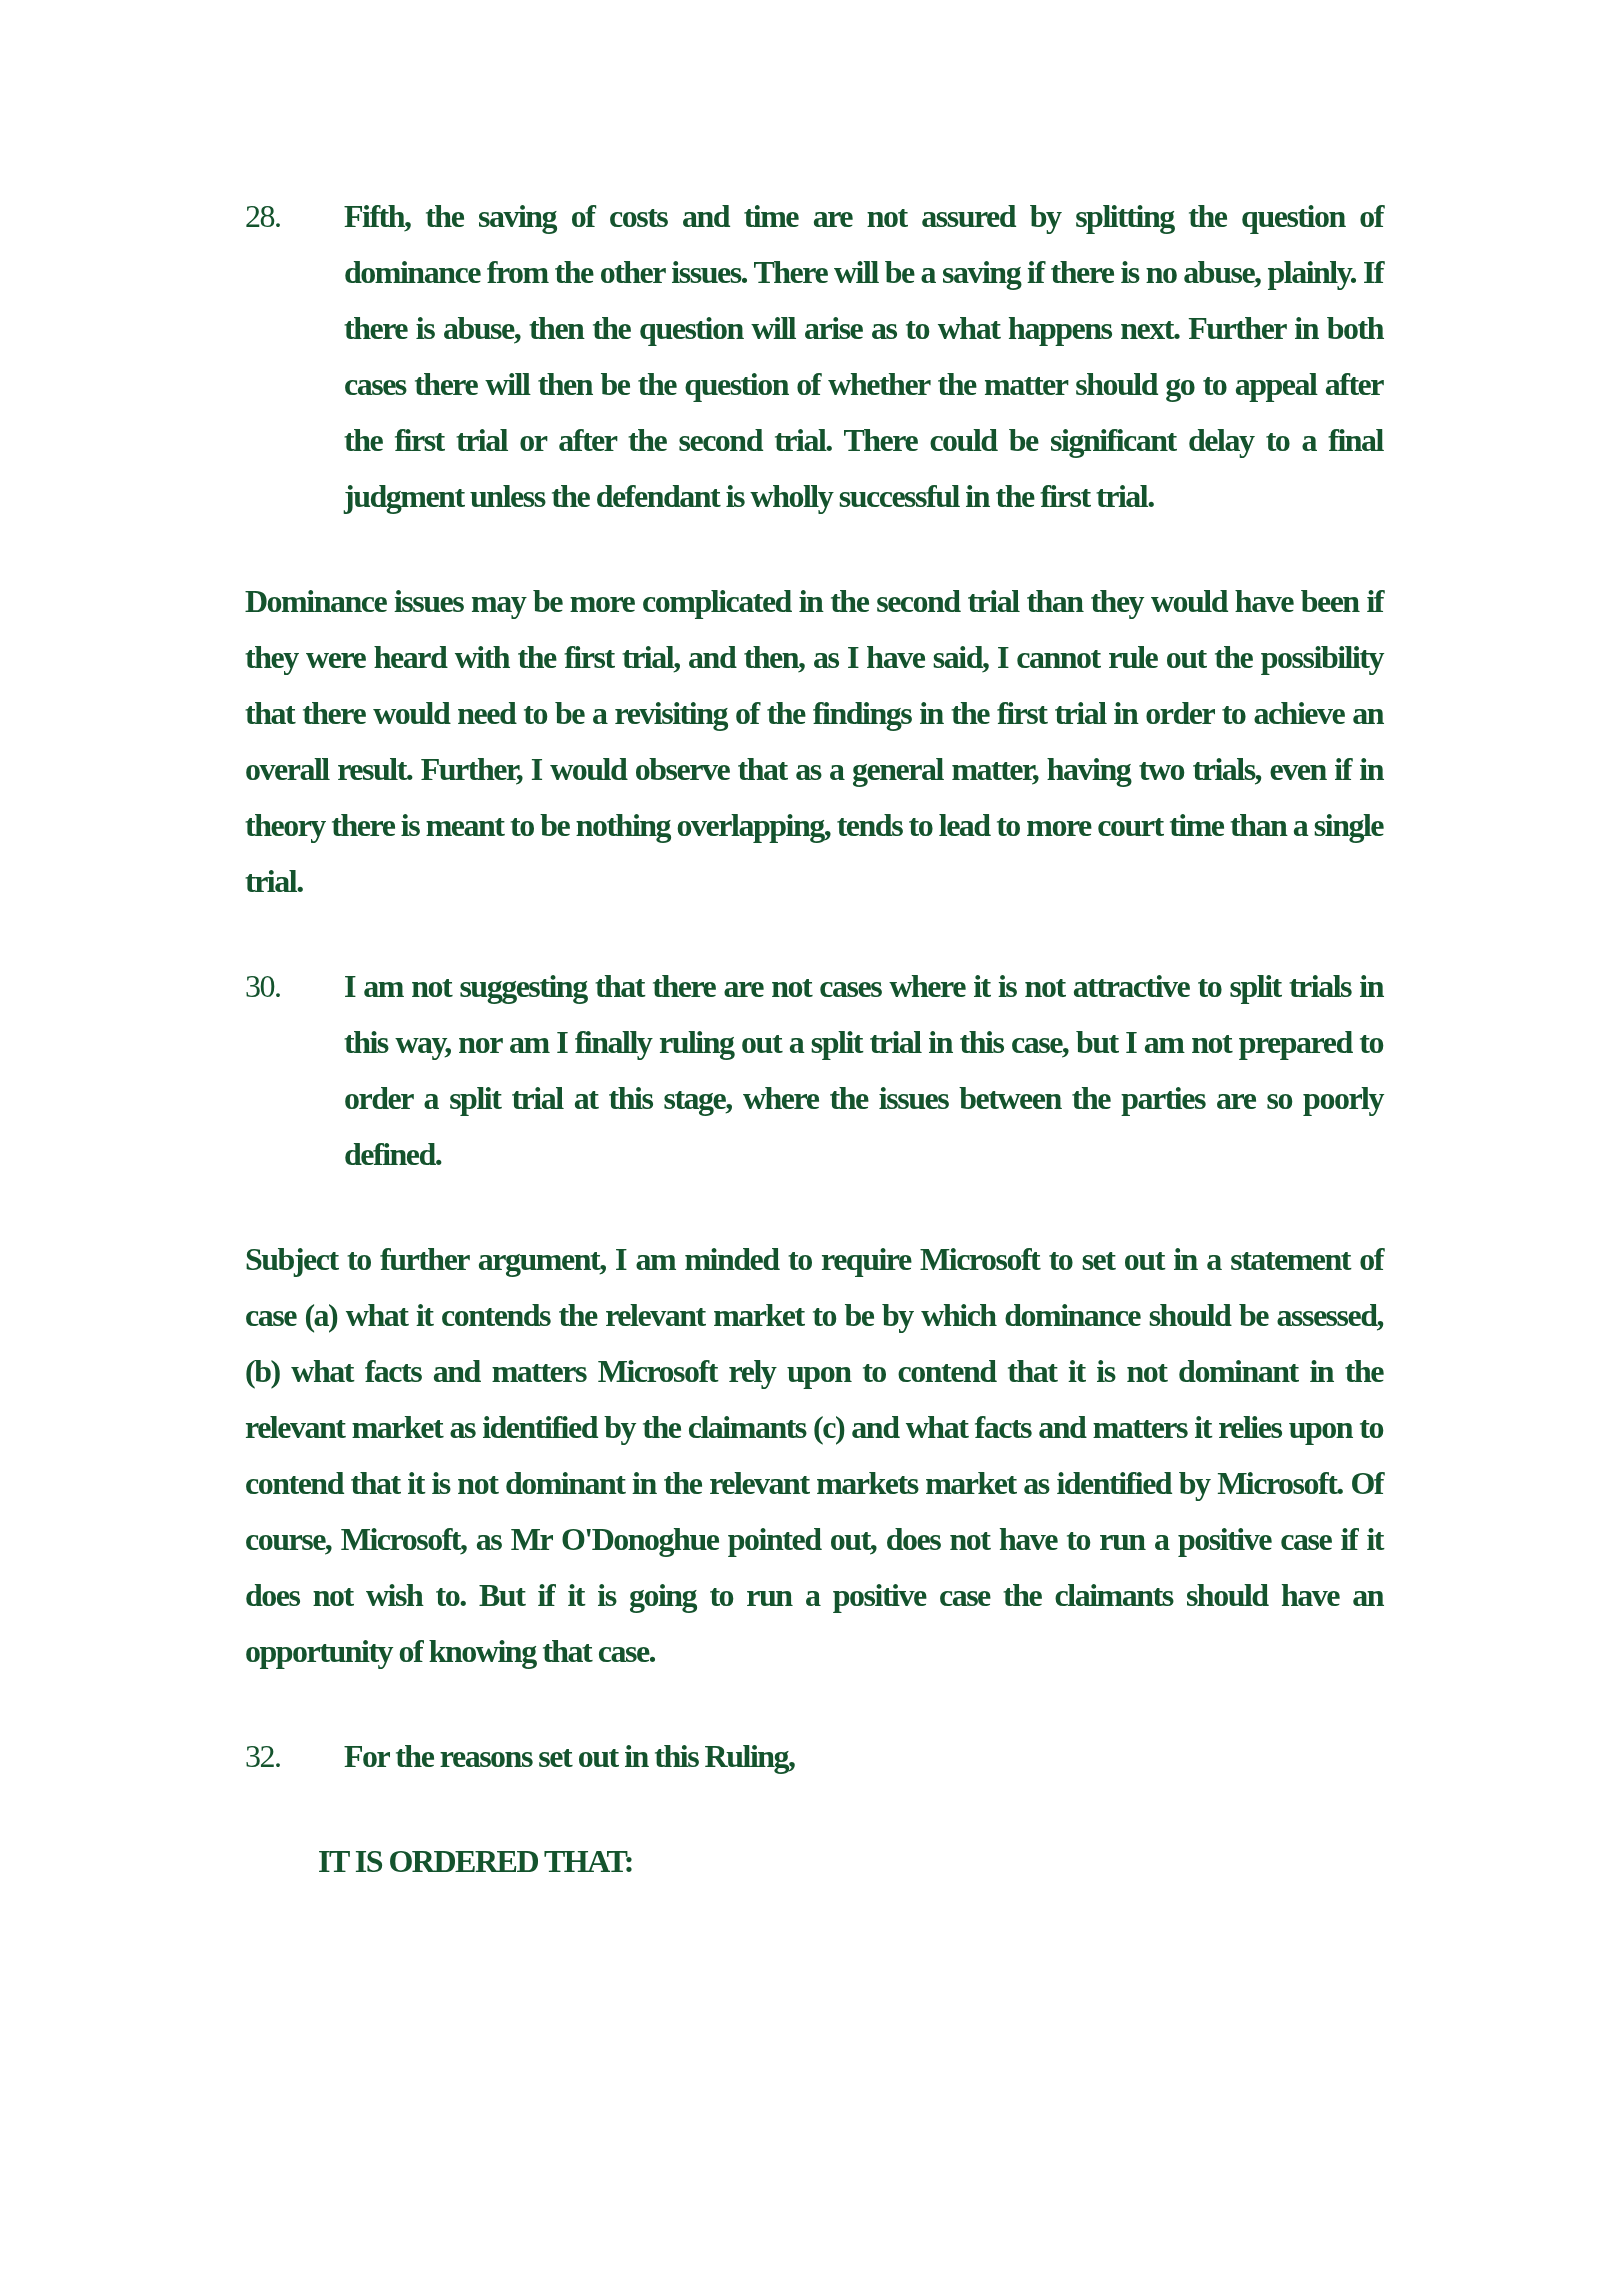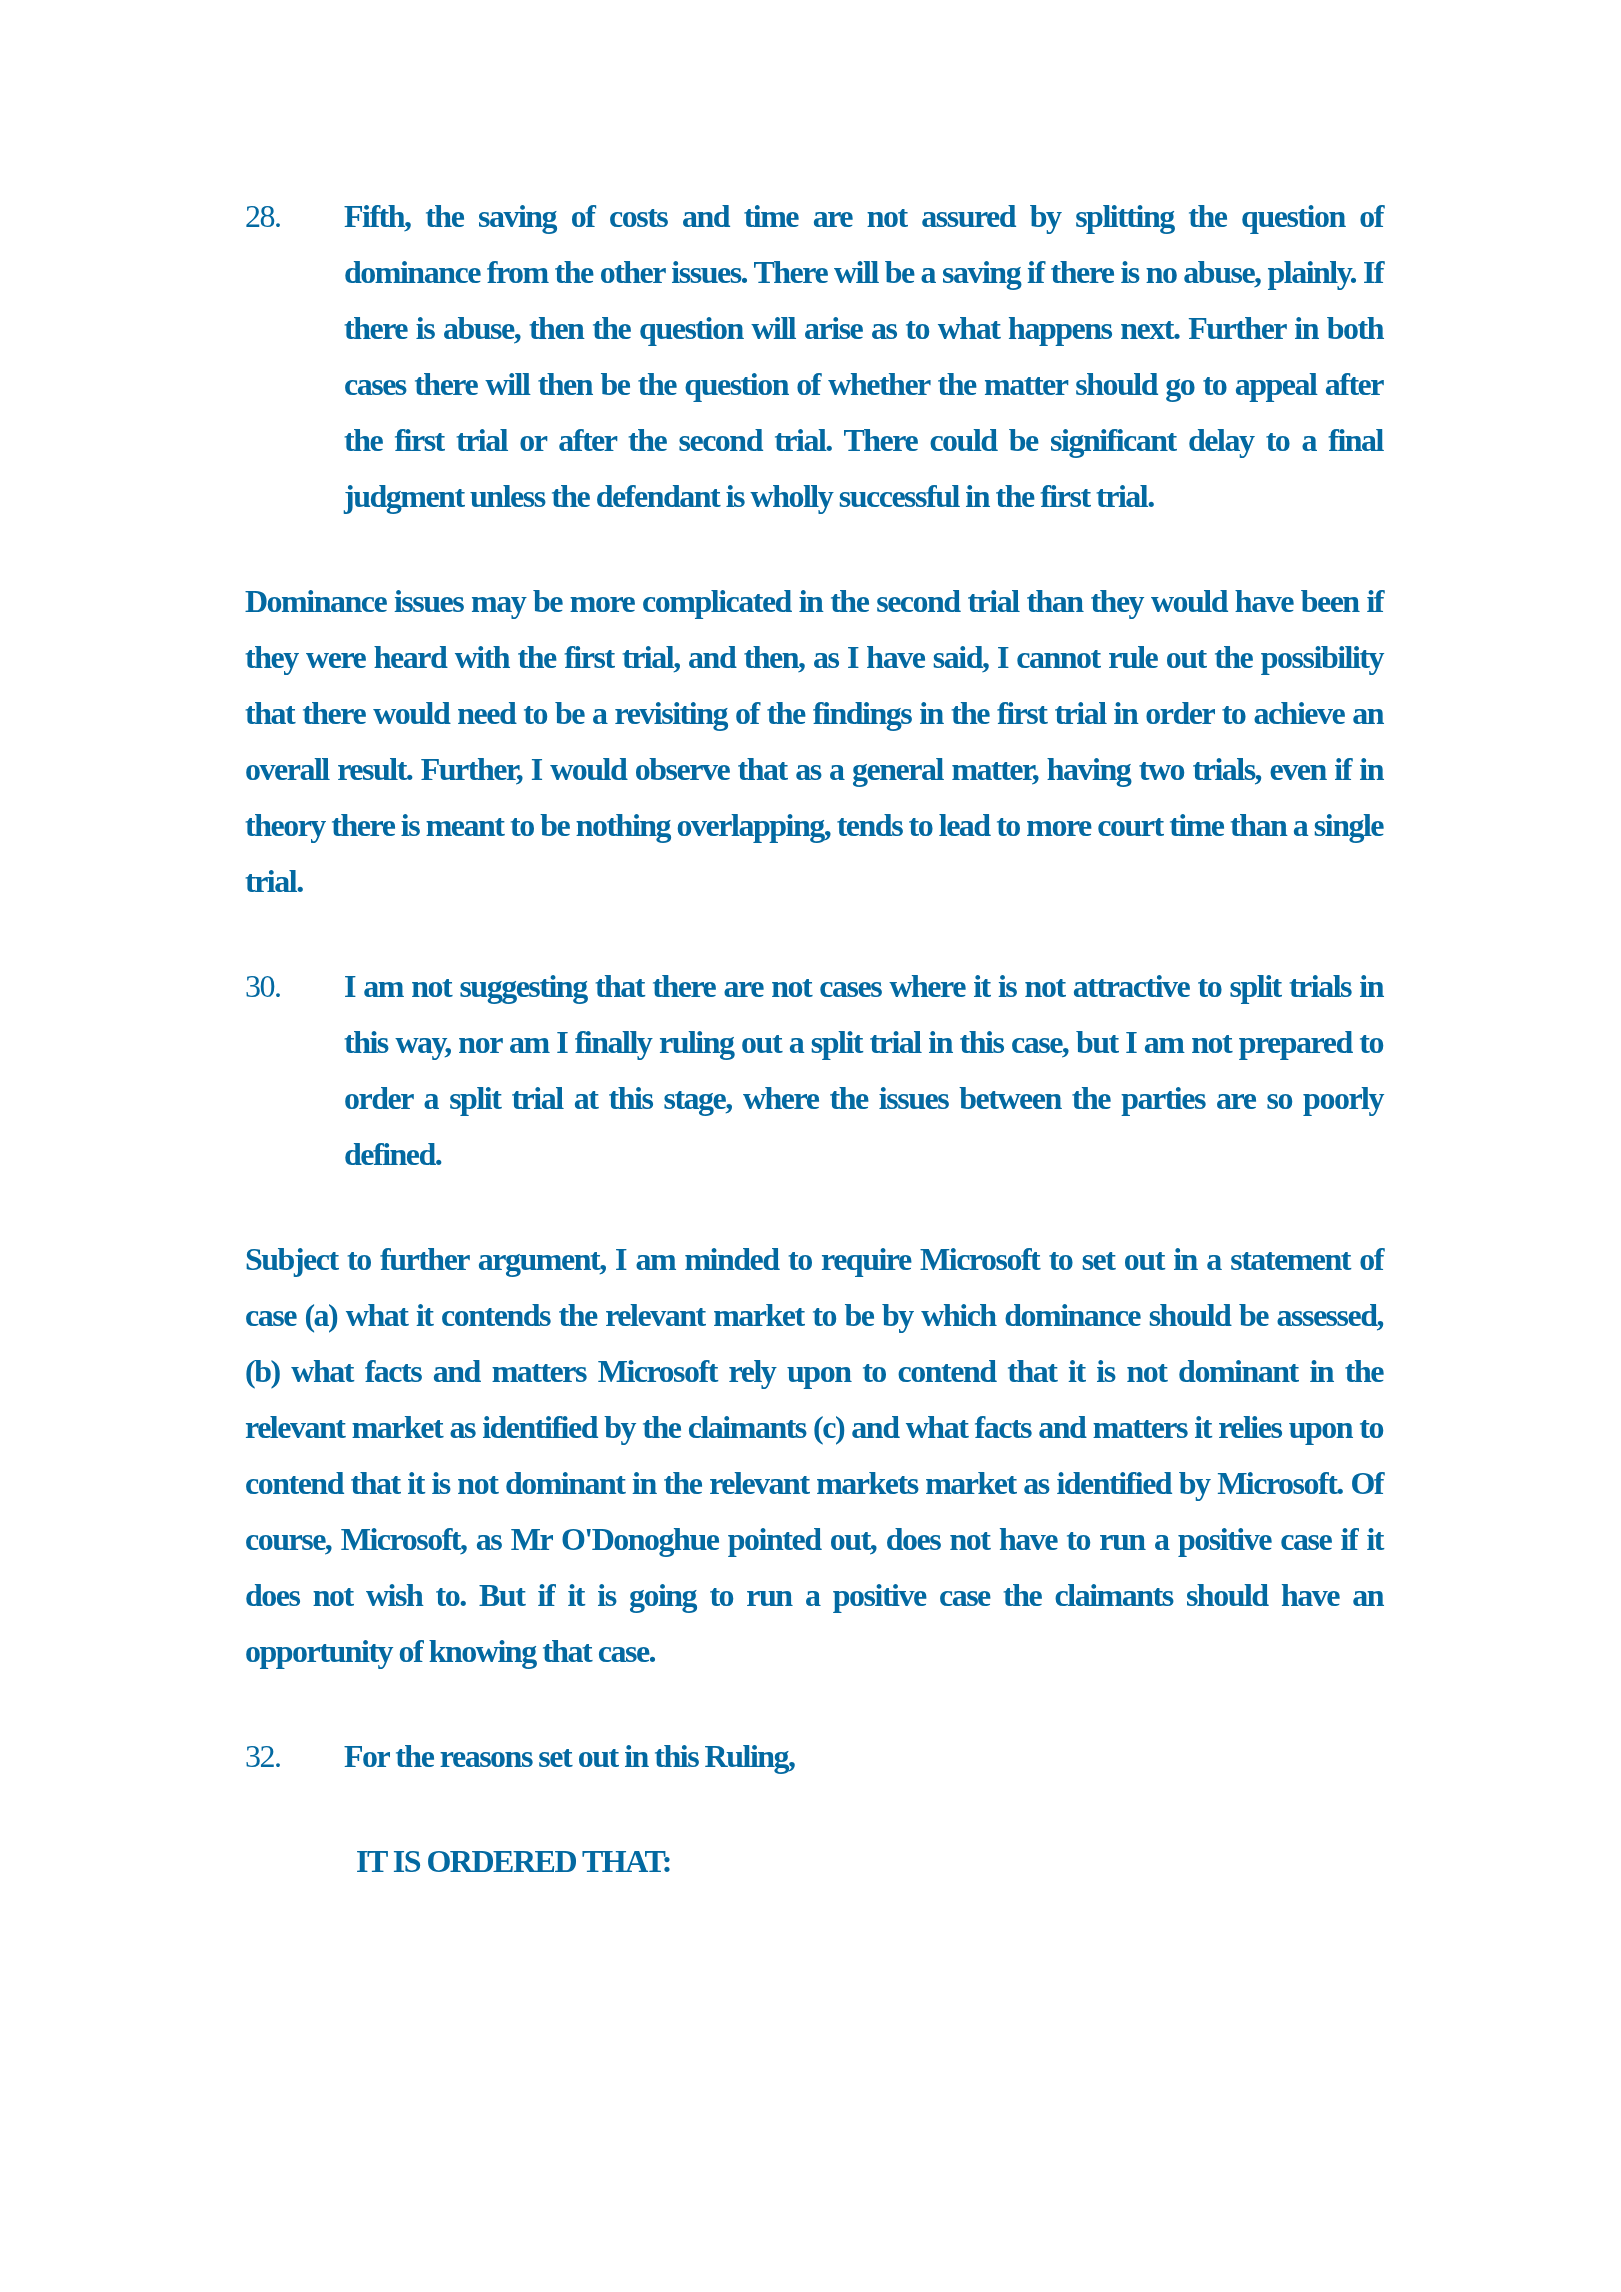--- a/index.html
+++ b/index.html
@@ -7,21 +7,21 @@
     padding: 0;
     background: #ffffff;
   }
   .page {
     position: relative;
     width: 1621px;
     height: 2293px;
     background: #ffffff;
     overflow: hidden;
     font-family: "Liberation Serif", "DejaVu Serif", serif;
-    color: #0369a1;
+    color: #14532d;
     font-size: 32px;
     line-height: 56px;
     letter-spacing: -1.5px;
   }
   .content {
     position: absolute;
     left: 245px;
     top: 188px;
     width: 1138px;
   }
@@ -35,21 +35,21 @@
   }
   .para-body {
     flex: 1 1 auto;
     width: 1039px;
     text-align: justify;
     text-align-last: left;
     hyphens: none;
     font-weight: bold;
   }
   .order-heading {
-    margin-left: 111px;
+    margin-left: 73px;
     font-weight: bold;
   }
   .page-number {
     position: absolute;
     top: 2184px;
     left: 0;
     width: 100%;
     text-align: center;
     letter-spacing: 0;
   }

